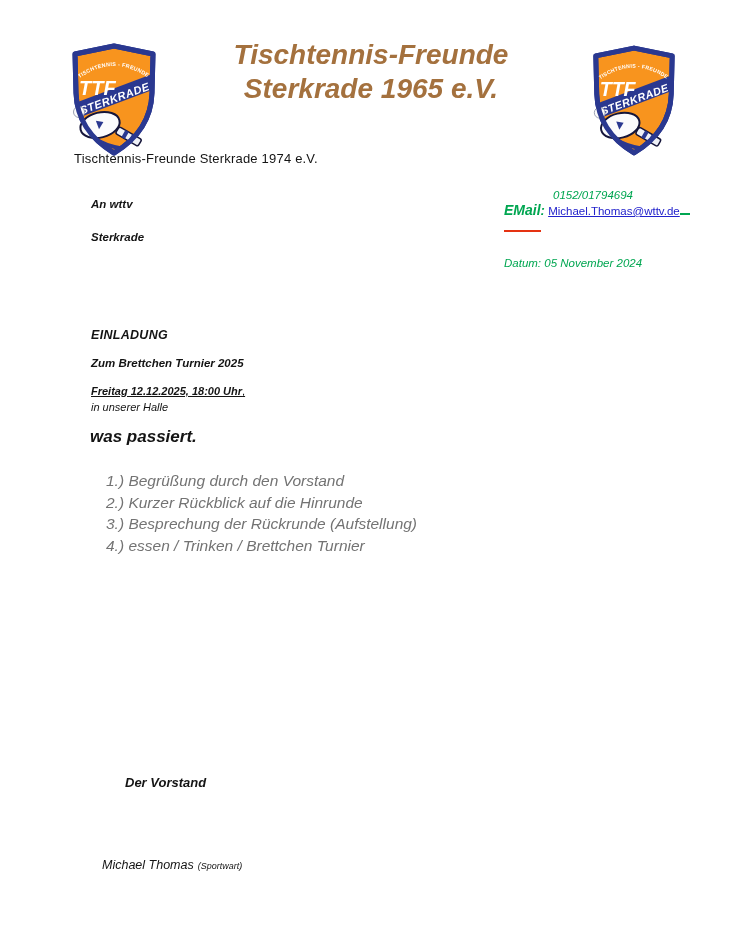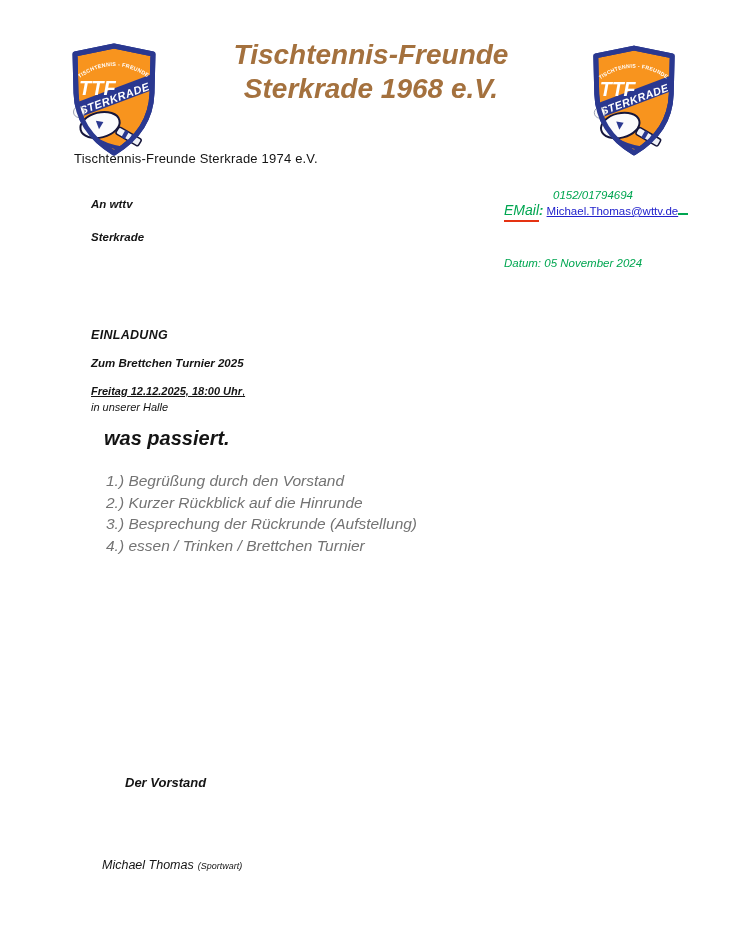--- a/index.html
+++ b/index.html
@@ -30,34 +30,34 @@
   
   .recipient-1 { left: 91px; top: 198px; }
   .recipient-2 { left: 91px; top: 231px; }
   .bold-ital { font-weight: bold; font-style: italic; color: #141414; }
   .recipient-1, .recipient-2 { font-size: 11.5px; font-weight: bold; font-style: italic; color: #141414; }
 
   
   .phone { left: 500px; top: 189px; width: 186px; text-align: center;
            font-size: 11.5px; font-style: italic; color: #00A651; }
   .email-line { left: 504px; top: 202px; font-size: 11.5px; }
-  .email-label { font-size: 14px; font-weight: normal; font-style: italic;
-                 color: #00A651; border-bottom: 2px solid #E53212; padding-bottom: 2px; }
+  .email-label { font-size: 14px; font-weight: bold; font-style: italic;
+                 color: #00A651; border-bottom: 2px solid #E53212; padding-bottom: 12px; }
   .email-colon { font-size: 13px; font-weight: bold; font-style: italic; color: #00A651; }
   .email-link { color: #2222CC; text-decoration: underline; font-size: 11.5px; }
   .email-tail { display: inline-block; width: 10px; border-bottom: 2px solid #00A651; height: 12px; }
   .datum { left: 504px; top: 257px; font-size: 11.5px; font-style: italic; color: #00A651; }
 
   
   .heading   { left: 91px; top: 328px; font-size: 12.5px; letter-spacing: 0.3px; }
   .subject   { left: 91px; top: 357px; font-size: 11.5px; }
   .datetime  { left: 91px; top: 385px; font-size: 11px; text-decoration: underline; }
   .datetime .comma { font-weight: normal; font-style: normal; }
   .location  { left: 91px; top: 401px; font-size: 11px; font-style: italic; color: #141414; }
-  .lead      { left: 90px; top: 427px; font-size: 20px; margin-left: 14px; }
+  .lead      { left: 90px; top: 427px; font-size: 17px; }
   .agenda    { left: 106px; top: 470px; font-size: 15.5px; font-style: italic;
                color: #737373; line-height: 21.5px; }
 
   
   .closing   { left: 125px; top: 775px; font-size: 13px; font-weight: bold;
                font-style: italic; color: #141414; }
   .sig-line  { left: 102px; top: 858px; font-size: 12.5px; font-style: italic; color: #141414; }
   .sig-role  { font-size: 9px; color: #141414; margin-left: 4px; }
 
   .crest svg { width: 100%; height: 100%; display: block; }
@@ -94,21 +94,21 @@
       <circle cx="15" cy="69" r="5.5" fill="#fcfcfc" stroke="#9aa0b0" stroke-width="1"></circle>
       <text font-size="5.4" font-weight="bold" fill="#ffffff" letter-spacing="0.3">
         <textPath href="#arc-l" startOffset="3">TISCHTENNIS - FREUNDE</textPath>
       </text>
       <path d="M50 3 L89 11 L88 50 C87 80 70 98 50 110 C30 98 13 80 12 50 L11 11 Z" fill="none" stroke="#2A3890" stroke-width="5" stroke-linejoin="round"></path>
     </svg>
   </div>
 
   <div class="abs doc-title">
     <div>Tischtennis-Freunde</div>
-    <div>Sterkrade 1968 e.V.</div>
+    <div>Sterkrade 1965 e.V.</div>
   </div>
 
   <div class="crest crest-right">
     <svg viewBox="0 0 100 113">
       <defs>
         <clipPath id="clip-r">
           <path d="M50 3 L89 11 L88 50 C87 80 70 98 50 110 C30 98 13 80 12 50 L11 11 Z"></path>
         </clipPath>
         <path id="arc-r" d="M13 37 Q50 9 87 37" fill="none"></path>
       </defs>

